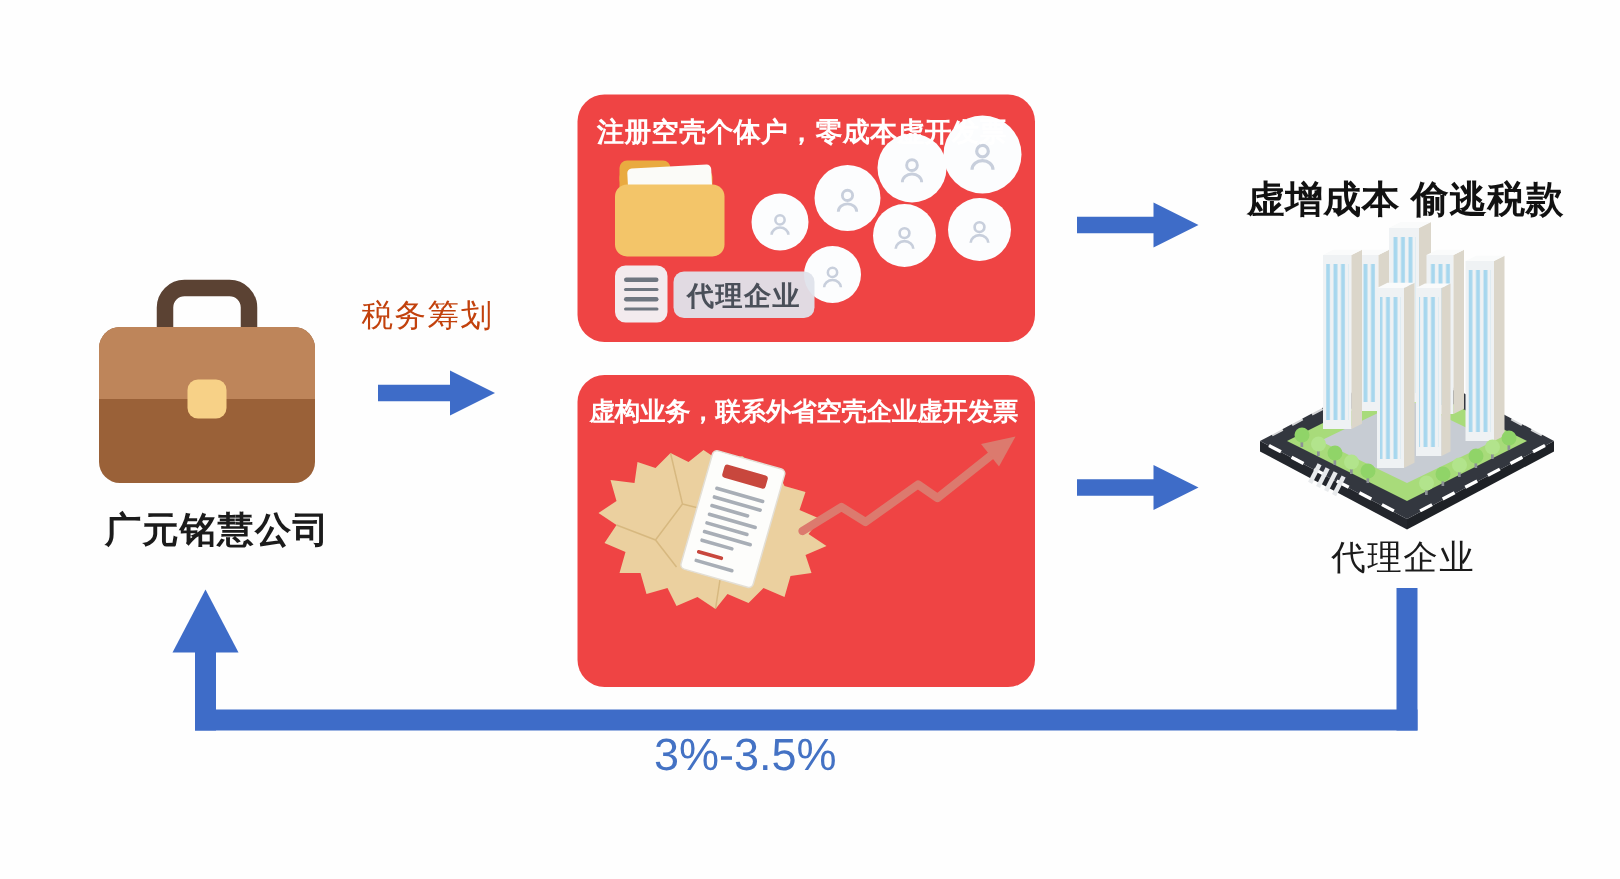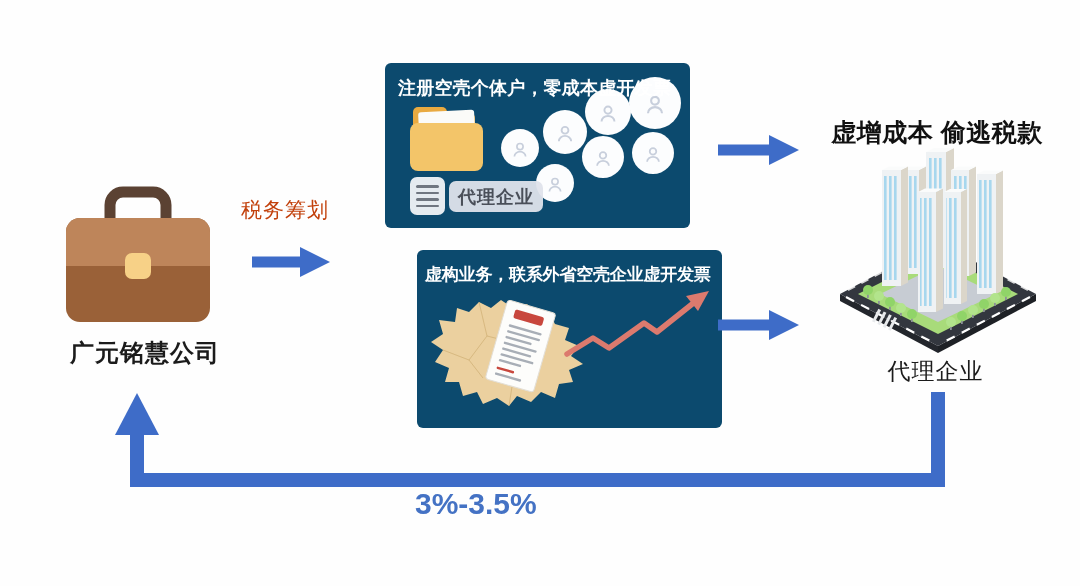--- a/index.html
+++ b/index.html
@@ -11,23 +11,23 @@
 
   
   .company-label{left:35px;top:337px;width:220px;text-align:center;
     font-size:24px;font-weight:600;color:#1b1b1b;letter-spacing:1px;}
 
   
   .tax-label{left:230px;top:196px;width:110px;text-align:center;
     font-size:21px;color:#c2410c;letter-spacing:1px;}
 
   
-  .scheme-box{background:#0c4a6e;border-radius:6px;overflow:hidden;}
+  .scheme-box{background:#ef4444;border-radius:18px;overflow:hidden;}
   .box-top{left:385px;top:63px;width:305px;height:165px;}
-  .box-bottom{left:385px;top:250px;width:305px;height:178px;margin-left:32px;}
+  .box-bottom{left:385px;top:250px;width:305px;height:208px;}
   .box-title{position:absolute;z-index:3;color:#fff;font-weight:bold;white-space:nowrap;}
   .box-top .box-title{left:13px;top:13px;font-size:18px;letter-spacing:0.2px;}
   .box-bottom .box-title{left:8px;top:13px;font-size:17px;letter-spacing:-0.2px;}
   .box-art{position:absolute;left:0;top:0;z-index:1;}
 
   
   .stub{position:absolute;left:25px;top:114px;z-index:2;display:flex;gap:4px;align-items:flex-start;}
   .stub-icon{width:35px;height:38px;background:rgba(243,245,249,0.94);border-radius:7px;
     display:flex;flex-direction:column;justify-content:center;gap:4px;padding:0 6px;box-sizing:border-box;}
   .stub-icon i{display:block;height:2.5px;background:#6F7680;border-radius:2px;}
@@ -41,21 +41,21 @@
     font-size:23px;color:#1b1b1b;letter-spacing:1px;}
 
   
   .ret{background:#3E6CC8;}
   .ret-right{left:931px;top:392px;width:14px;height:95px;}
   .ret-bottom{left:130px;top:473px;width:815px;height:14px;}
   .ret-left{left:130px;top:433px;width:14px;height:54px;}
   .ret-head{left:115px;top:393px;width:0;height:0;border-left:22px solid transparent;
     border-right:22px solid transparent;border-bottom:42px solid #3E6CC8;}
 
-  .kickback{left:415px;top:487px;display:flex;align-items:baseline;gap:14px;color:#4472C4;font-weight:bold;}
+  .kickback{left:436px;top:487px;display:flex;align-items:baseline;gap:14px;color:#4472C4;font-weight:normal;}
   .kickback .rate{font-size:30px;}
   .kickback .txt{font-size:25px;letter-spacing:1px;}
 </style>
 </head>
 <body>
 
 <div class="stage">
 
   <svg class="abs" style="left:58px;top:182px;" width="160" height="150" viewBox="0 0 160 150">
     <rect x="52" y="10" width="56" height="40" rx="13" fill="none" stroke="#5B4233" stroke-width="11"></rect>

